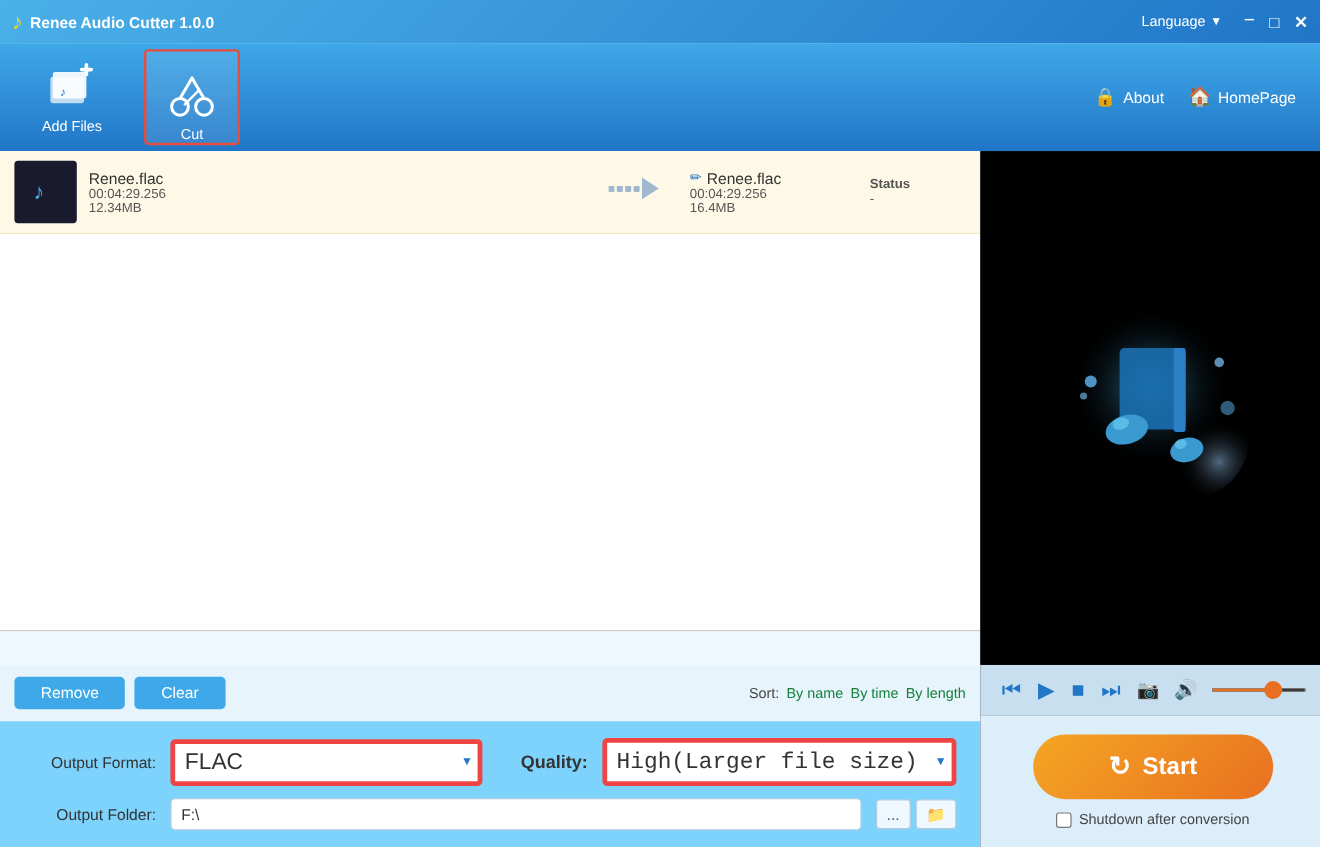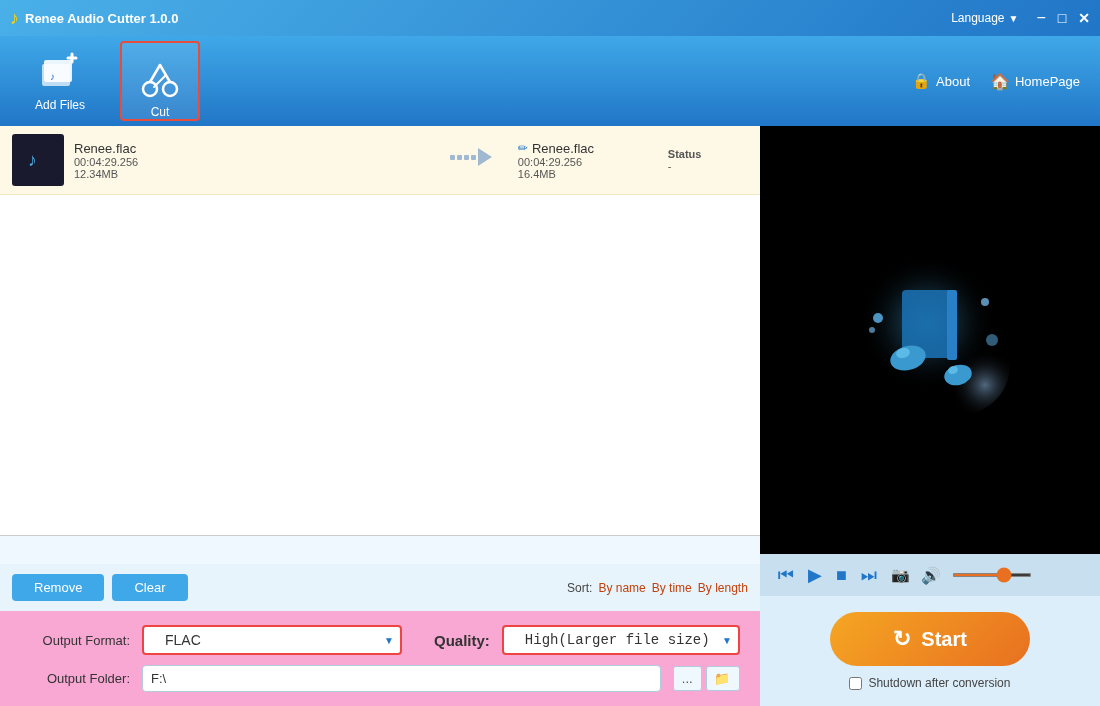--- a/index.html
+++ b/index.html
@@ -116,27 +116,27 @@
       padding: 6px 22px;
       border: none;
       border-radius: 4px;
       background: #3fa8e8;
       color: white;
       font-size: 13px;
       cursor: pointer;
       font-weight: 500;
     }
     .sort-area { margin-left: auto; display: flex; align-items: center; gap: 6px; color: #444; }
-    .sort-link { color: #c2410c; cursor: pointer; font-size: 12px; }
+    .sort-link { color: #15803d; cursor: pointer; font-size: 12px; }
     .sort-label { font-size: 12px; color: #444; }
 
     
     #output-settings {
       padding: 14px 20px;
-      background: #f9a8d4;
+      background: #7dd3fc;
       display: flex;
       flex-direction: column;
       gap: 10px;
     }
     .settings-row {
       display: flex;
       align-items: center;
       gap: 12px;
     }
     .settings-label {
@@ -155,25 +155,25 @@
       position: absolute;
       right: 8px;
       top: 50%;
       transform: translateY(-50%);
       font-size: 10px;
       color: #2176c7;
       pointer-events: none;
     }
     .select-wrapper select {
       appearance: none;
-      border: 2px solid #ef4444;
+      border: 4px solid #ef4444;
       border-radius: 4px;
-      padding: 5px 28px 5px 21px;
+      padding: 5px 28px 5px 8px;
       background: white;
-      font-size: 14px;
+      font-size: 19px;
       color: #333;
       cursor: pointer;
       min-width: 120px;
     }
     .quality-wrapper select { min-width: 160px; }
     .folder-input {
       border: 1px solid #b0cce0;
       border-radius: 4px;
       padding: 5px 8px;
       font-size: 13px;

